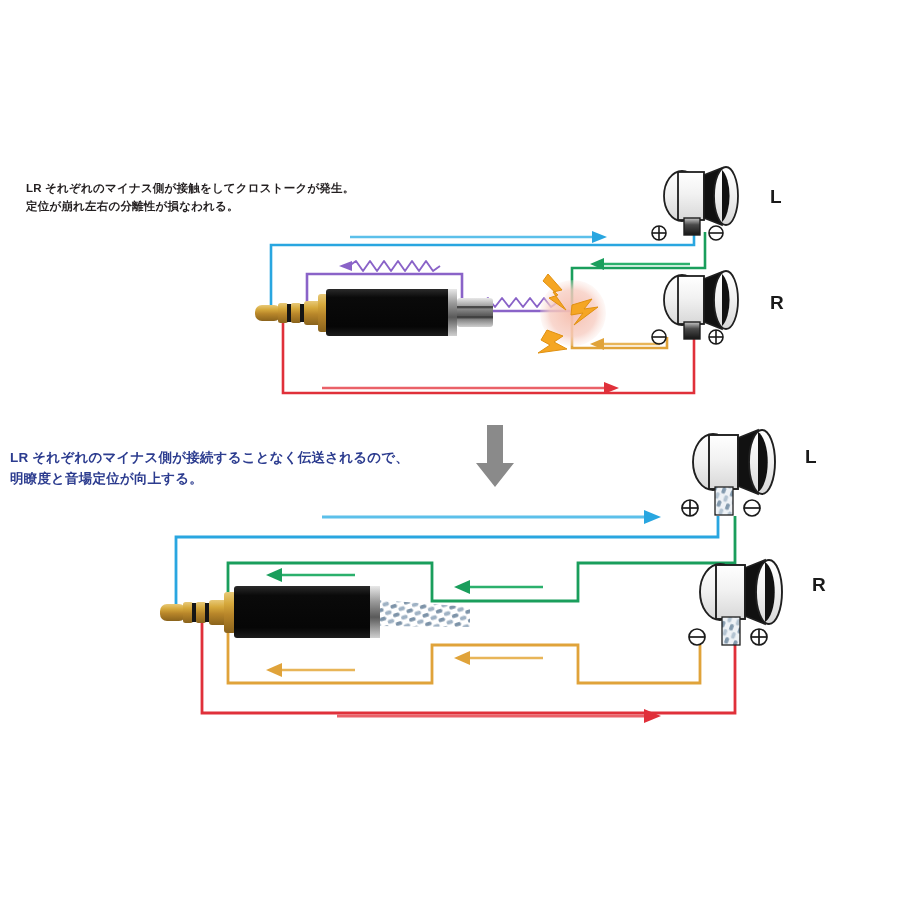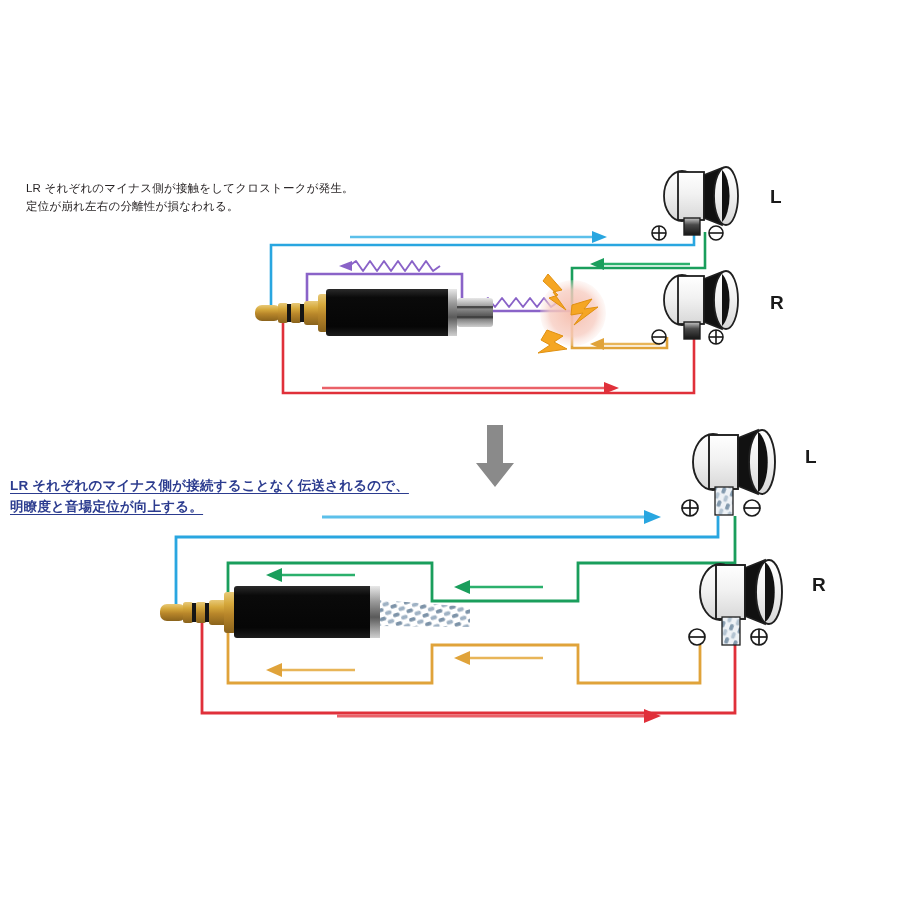--- a/index.html
+++ b/index.html
@@ -5,26 +5,26 @@
   html,body{margin:0;padding:0;background:#ffffff;}
   body{
     width:900px;height:900px;position:relative;overflow:hidden;
     font-family:"Liberation Sans","DejaVu Sans",sans-serif;
   }
   #stage{position:absolute;left:0;top:0;width:900px;height:900px;}
   svg.layer{position:absolute;left:0;top:0;width:900px;height:900px;}
 
   .caption{position:absolute;white-space:pre;line-height:1.55;}
   .caption-top{
-    left:26px;top:180px;font-size:11.5px;color:#231f20;font-weight:400;
+    left:26px;top:180px;font-size:11.5px;color:#231f20;font-weight:700;
     letter-spacing:.2px;
   }
   .caption-bottom{
-    left:10px;top:476px;font-size:13.5px;color:#2c3c8f;font-weight:700;
-    letter-spacing:.2px;text-decoration:underline;text-underline-offset:3px;
+    left:10px;top:448px;font-size:13.5px;color:#2c3c8f;font-weight:700;
+    letter-spacing:.2px;text-underline-offset:3px;
     text-decoration-thickness:1px;
   }
   .chan-label{
     position:absolute;font-size:19px;font-weight:700;color:#1a1a1a;
   }
 </style>
 </head>
 <body>
 
 <div id="stage">

